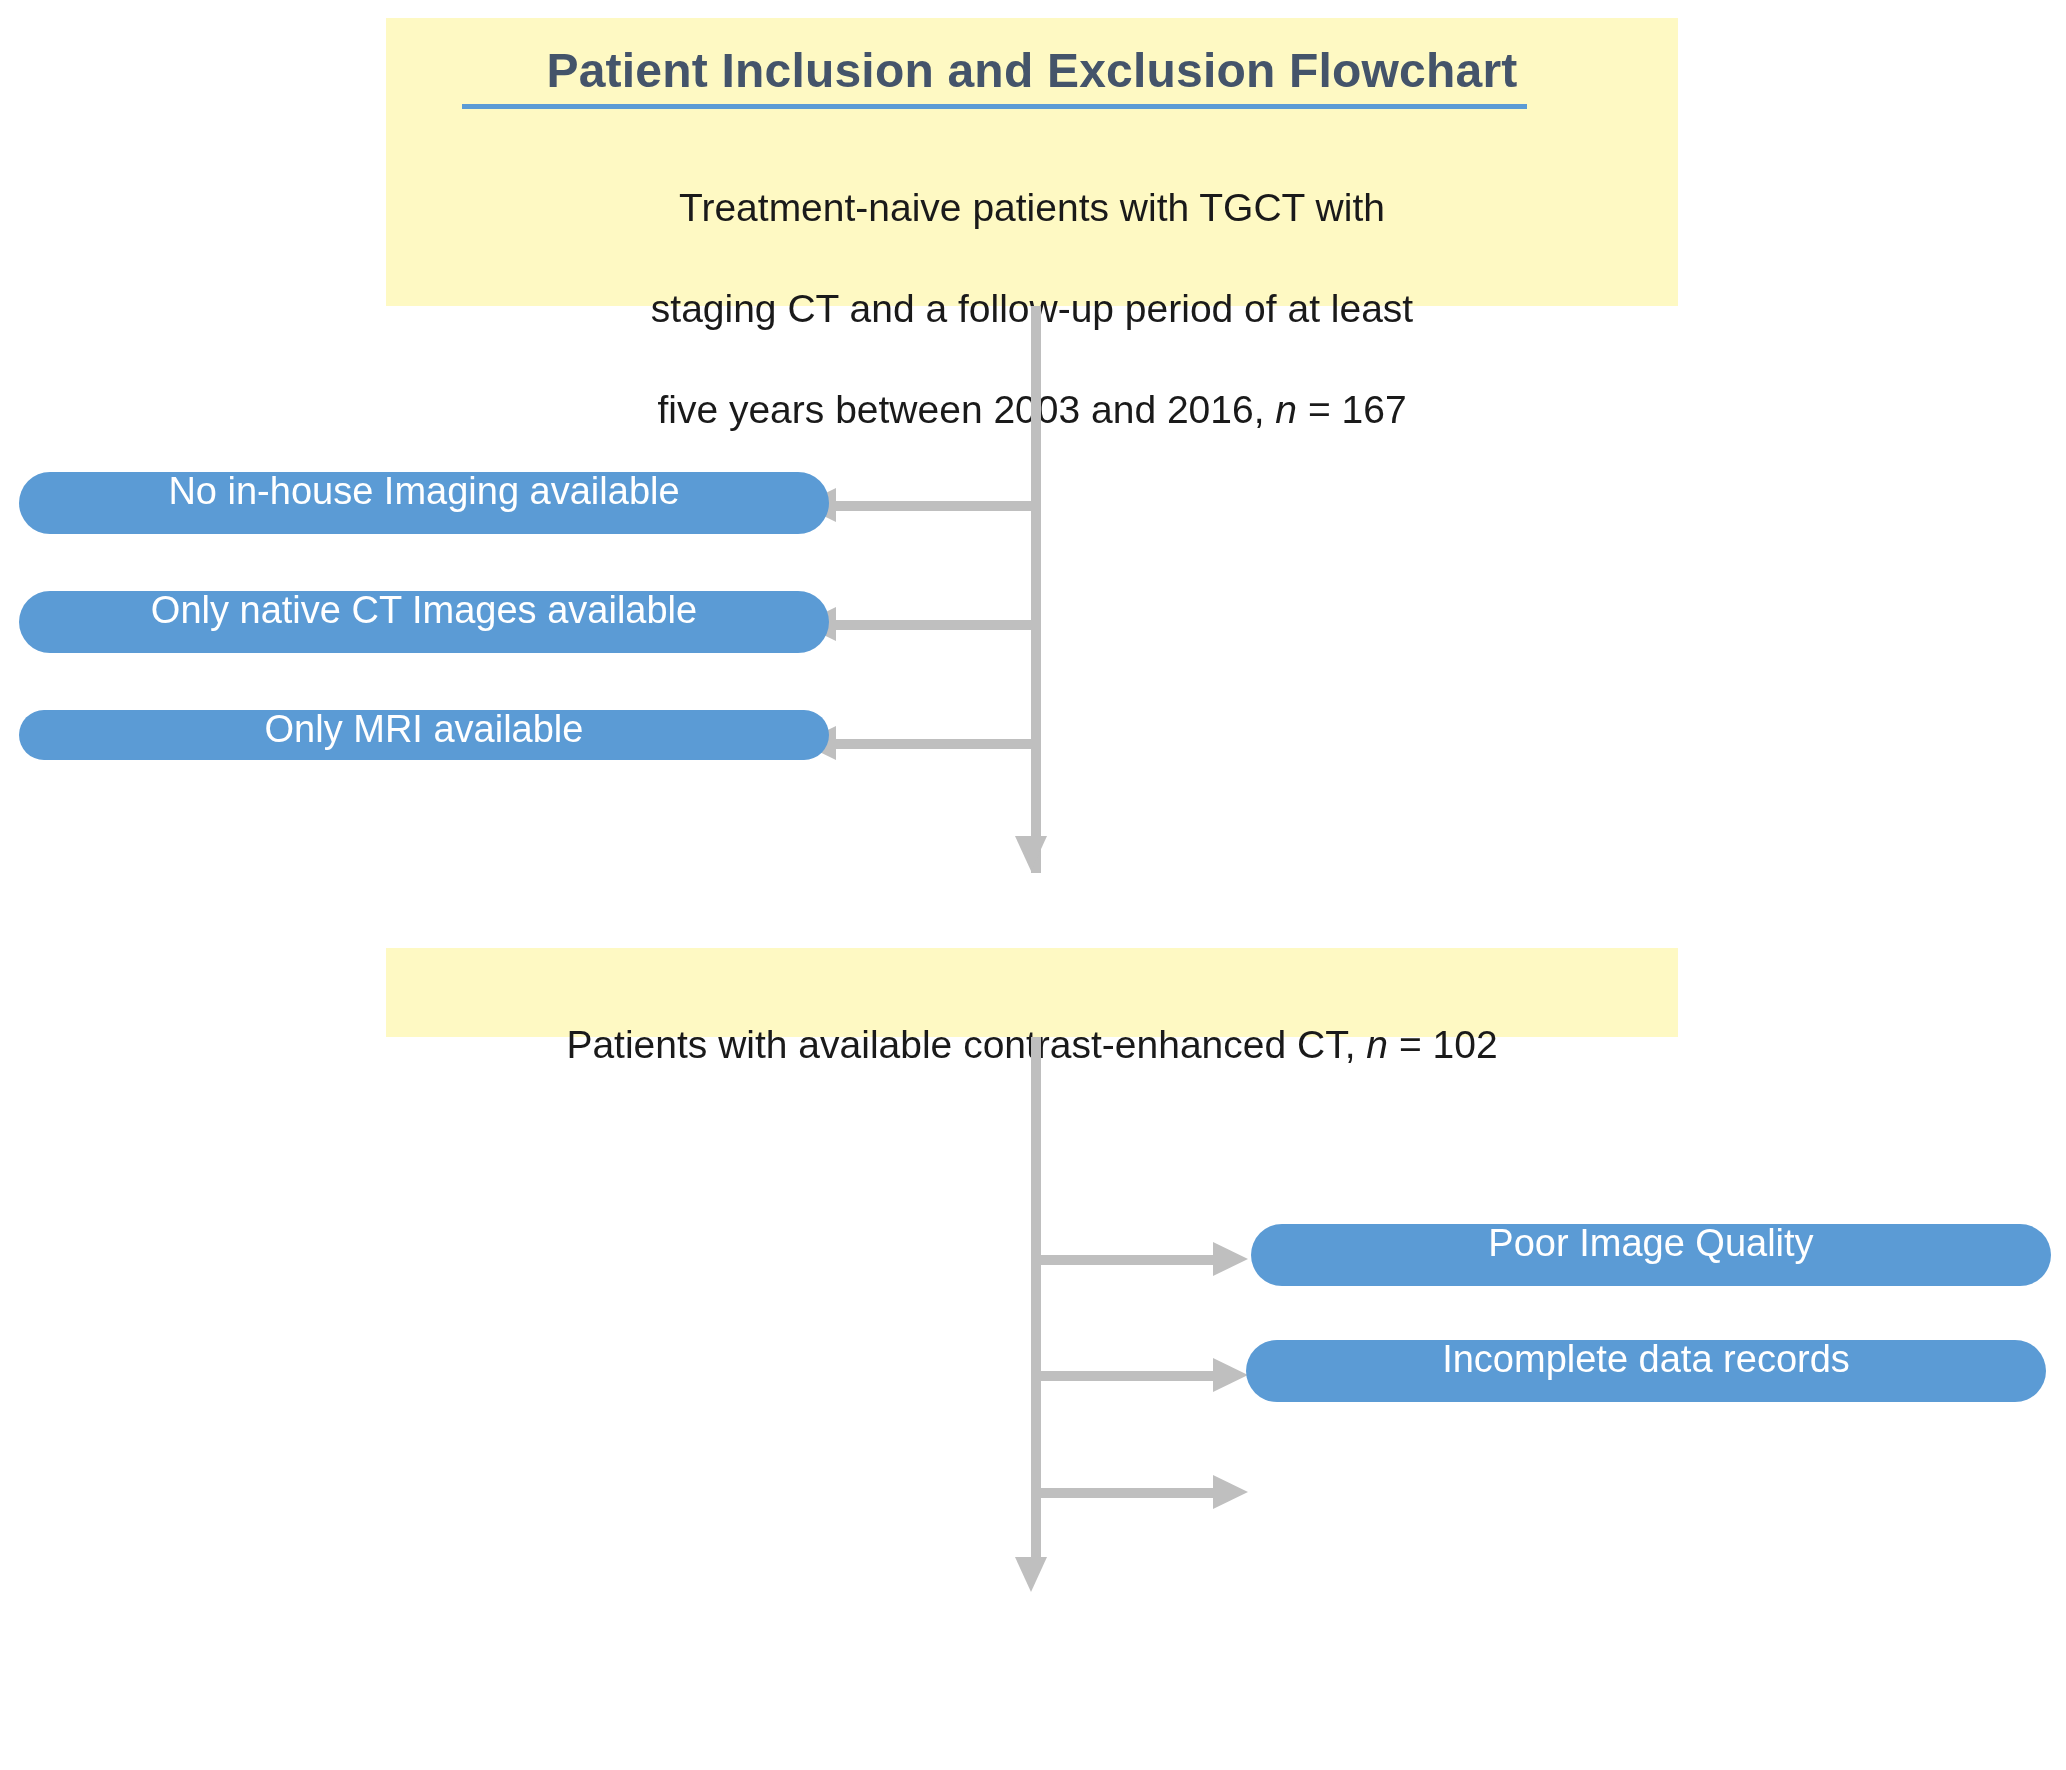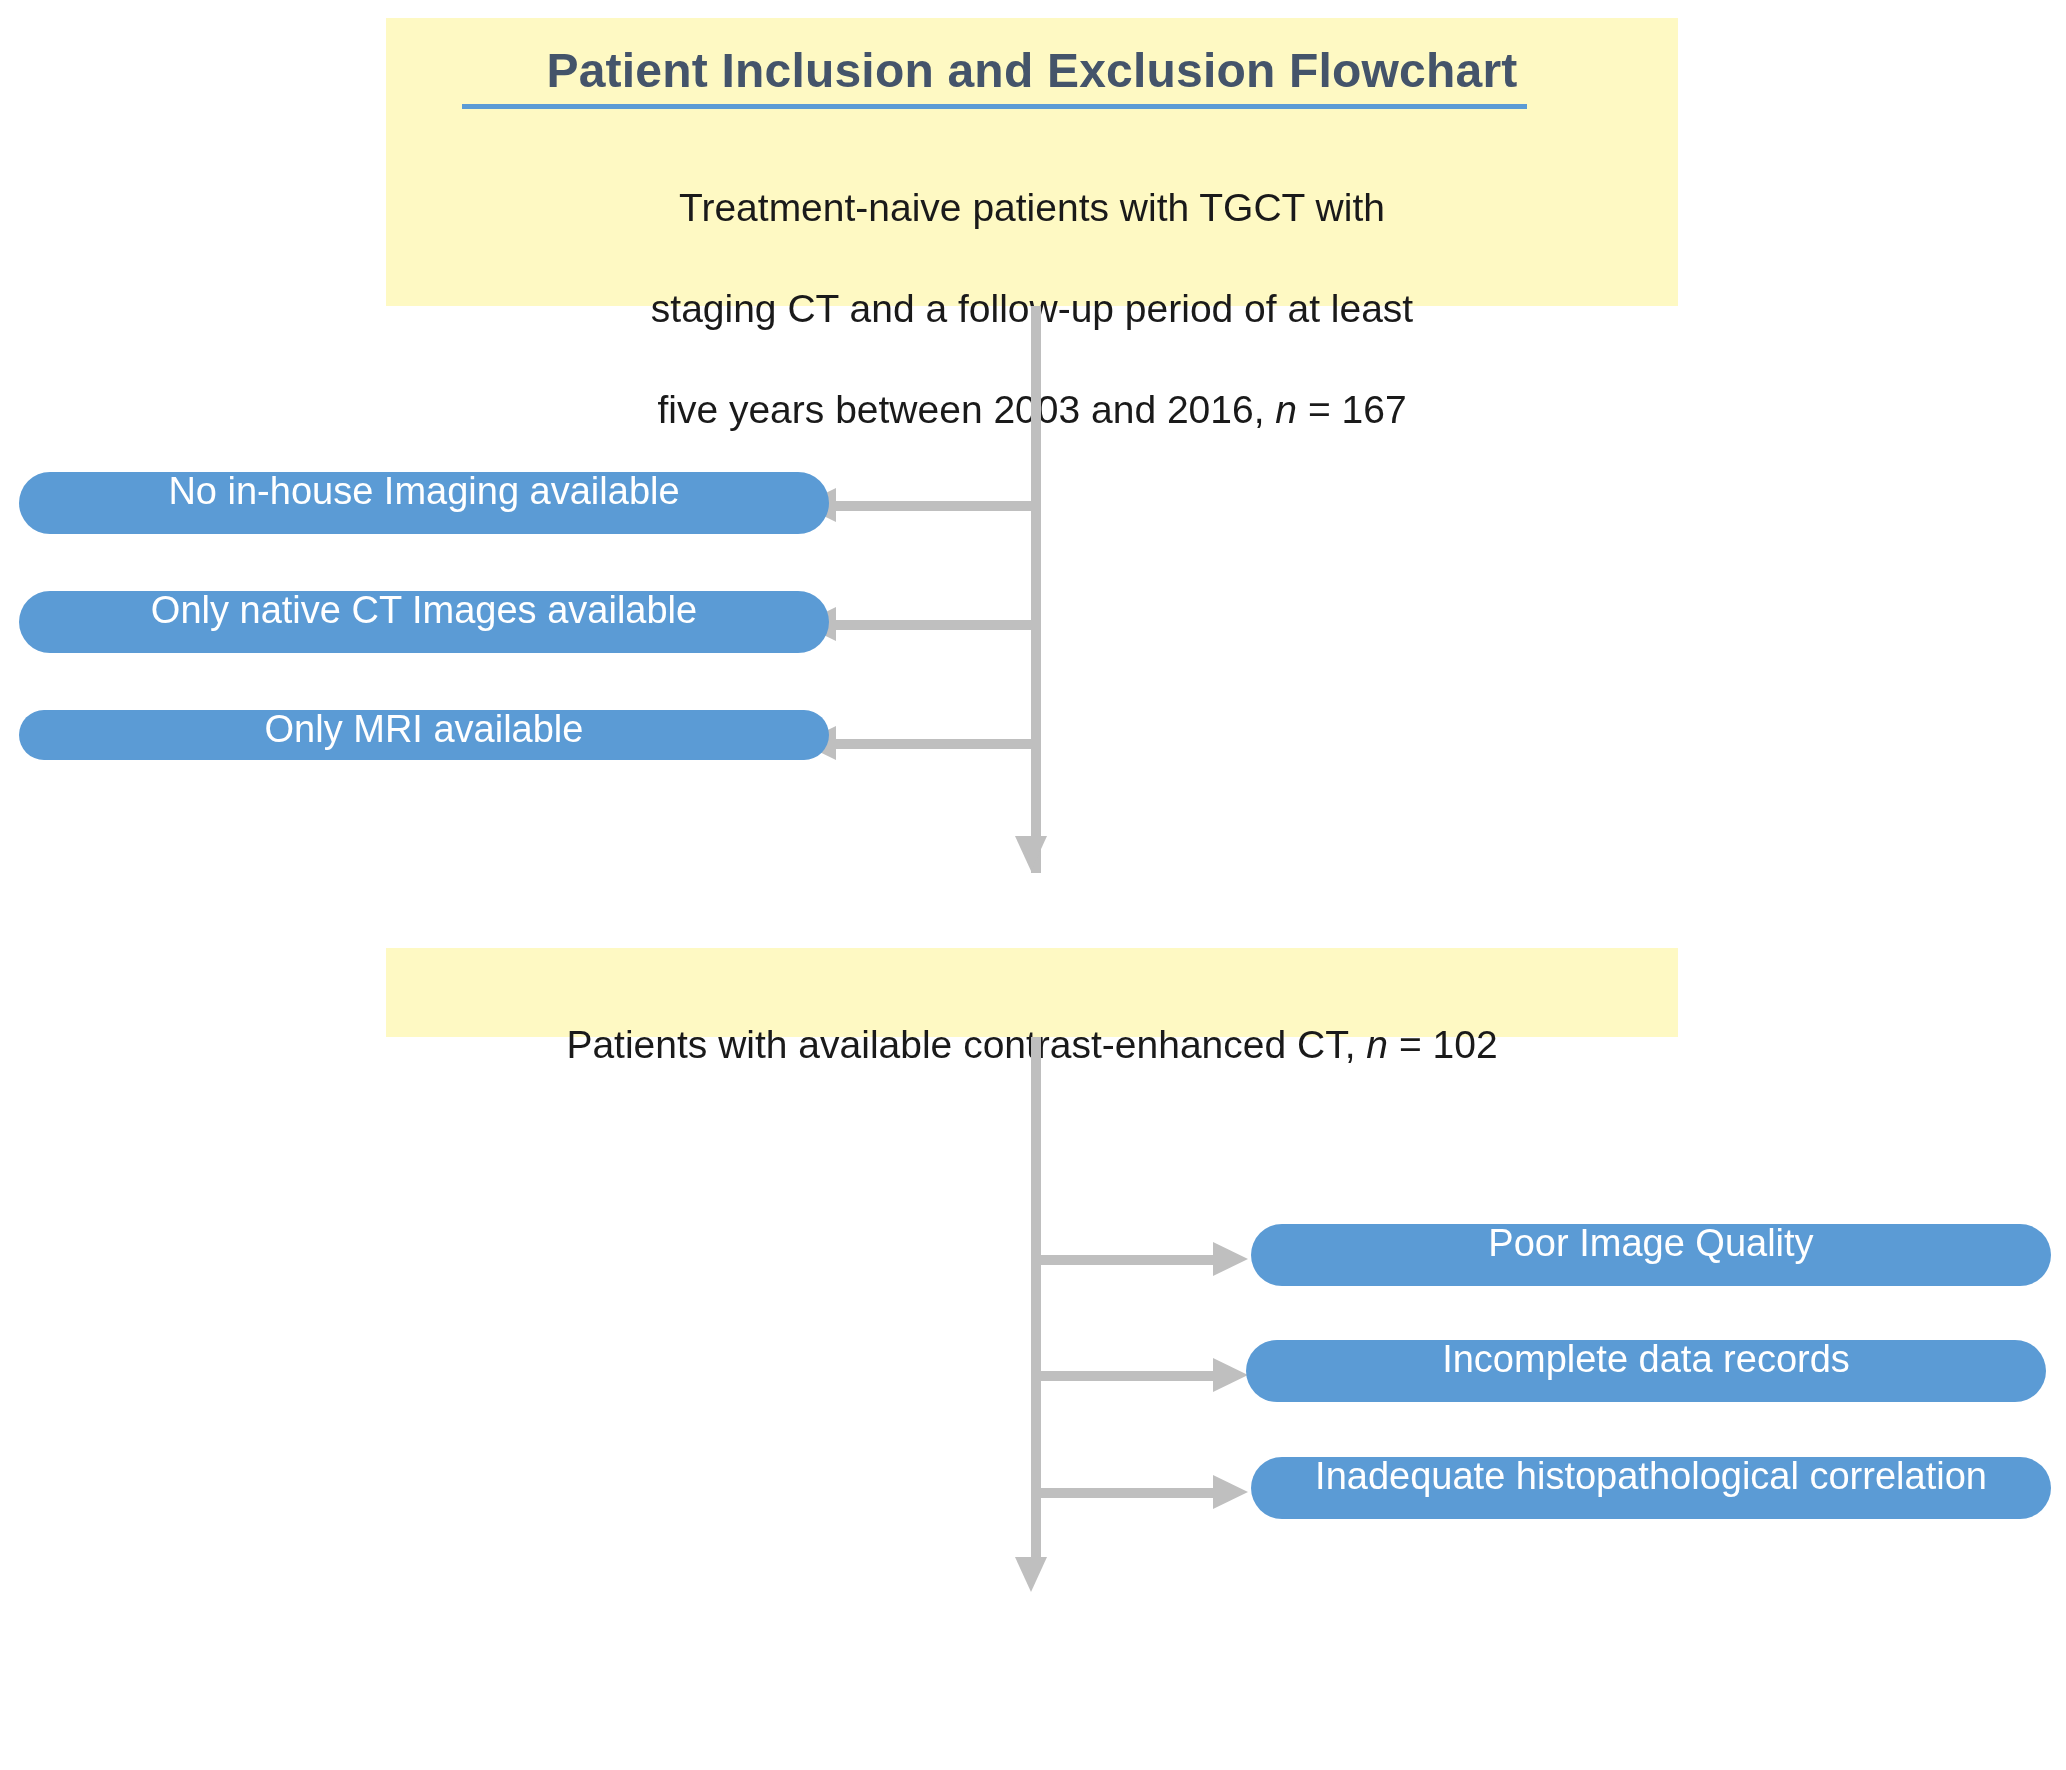--- a/index.html
+++ b/index.html
@@ -177,19 +177,16 @@
   <div class="arrow-right" style="left:1213px; top:1475px;"></div>
 
   <div class="pill" style="left:1251px; top:1224px; width:800px; height:62px;">
     <span class="pill-label">Poor Image Quality</span>
   </div>
 
   <div class="pill" style="left:1246px; top:1340px; width:800px; height:62px;">
     <span class="pill-label">Incomplete data records</span>
   </div>
 
-  <div class="pill" style="left:1251px; top:1457px; width:800px; height:62px;">
-    <span class="pill-label">Inadequate histopathological correlation</span>
-  </div>
 
 
 </div>
 
 
 </body></html>

